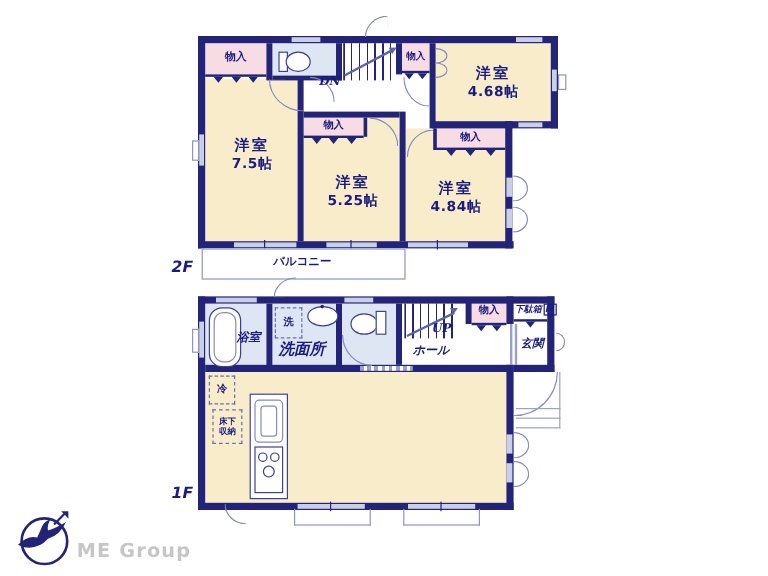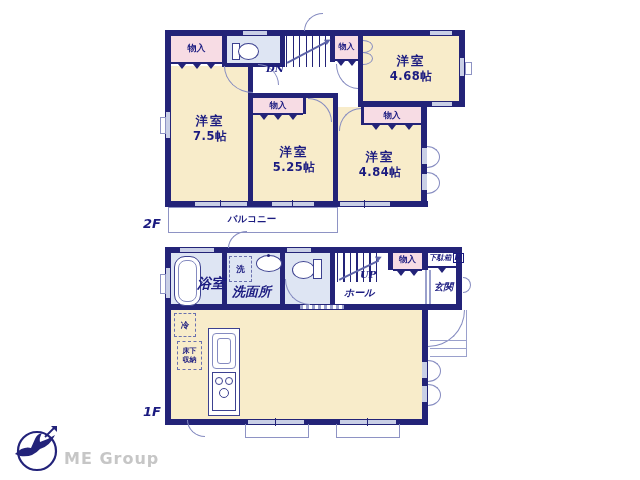--- a/index.html
+++ b/index.html
@@ -250,21 +250,21 @@
     <div class="arc a-bl" style="left:187px;top:420px;width:17px;height:16px"></div>
 
     <div class="tick" style="left:430px;top:340px;width:37px;height:1px;background:#9aa0cc"></div>
     <div class="tick" style="left:430px;top:348px;width:37px;height:1px;background:#9aa0cc"></div>
     <div class="tick" style="left:430px;top:356px;width:37px;height:1px;background:#9aa0cc"></div>
     <div class="tick" style="left:466px;top:310px;width:1px;height:47px;background:#9aa0cc"></div>
 
     <div class="thin" style="left:245px;top:424px;width:62px;height:13px;border-top:none;background:transparent"></div>
     <div class="thin" style="left:336px;top:424px;width:62px;height:13px;border-top:none;background:transparent"></div>
 
-    <div class="lbl" style="left:197px;top:276px;font-size:14px">浴室</div>
+    <div class="lbl" style="left:197px;top:276px;font-size:10px">浴室</div>
     <div class="lbl" style="left:232px;top:285px;font-size:13px">洗面所</div>
     <div class="lbl it" style="left:360px;top:269px;font-size:10px">UP</div>
     <div class="lbl" style="left:344px;top:287px;font-size:10px">ホール</div>
     <div class="ctr" style="left:393px;top:250px;width:29px;height:19px;font-size:8.5px">物入</div>
     <div class="lbl" style="left:429px;top:253px;font-size:7.5px">
       <span>下駄箱</span><span class="mbox">M</span>
     </div>
     <div class="lbl" style="left:434px;top:282px;font-size:9.5px">玄関</div>
     <div class="lbl" style="left:143px;top:405px;font-size:13px">1F</div>
   </div>

